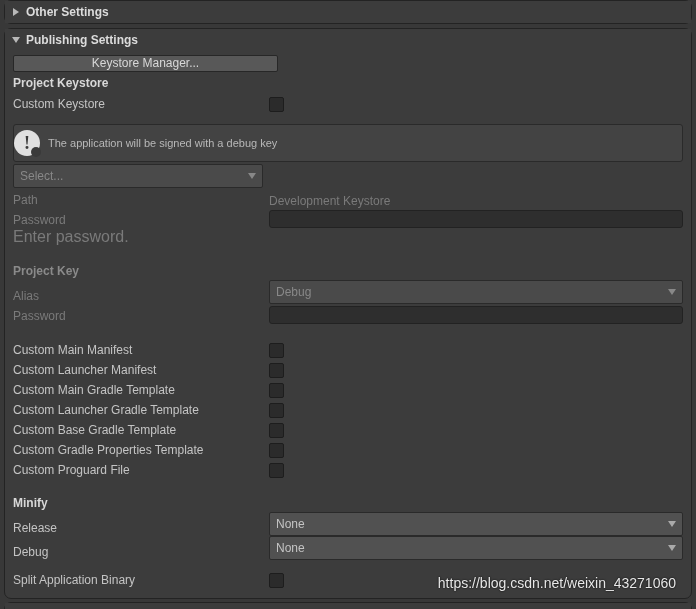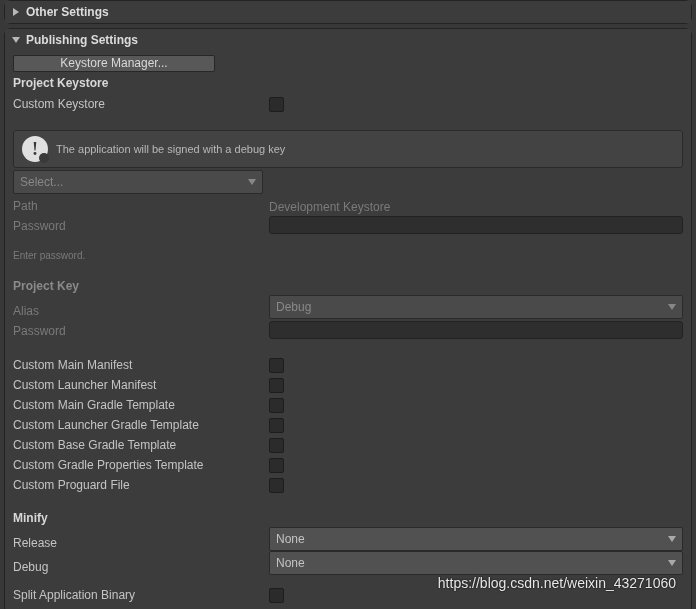--- a/index.html
+++ b/index.html
@@ -82,22 +82,22 @@
     background: #2b2b2b;
     border: 1px solid #1d1d1d;
     border-radius: 2px;
   }
   .info-box {
     display: flex;
     align-items: center;
     background: #434343;
     border: 1px solid #2a2a2a;
     border-radius: 3px;
-    padding: 5px 8px;
-    margin: 18px 0 2px 0;
+    padding: 5px 0;
+    margin: 12px 0 2px 0;
     height: 38px;
   }
   .info-icon {
     width: 26px;
     height: 26px;
     background: #e0e0e0;
     border-radius: 50%;
     margin-right: 8px;
     display: flex;
     align-items: center;
@@ -144,23 +144,23 @@
     align-items: center;
   }
   .text-field {
     background: #2e2e2e;
     border: 1px solid #222;
     border-radius: 3px;
     height: 18px;
     width: 100%;
   }
   .hint {
-    font-size: 10px;
+    font-size: 16px;
     color: #7a7a7a;
-    margin-top: 16px;
+    margin-top: 0px;
   }
   .spacer-v { height: 14px; }
   .watermark {
     position: absolute;
     right: 20px;
     bottom: 18px;
     color: #e8e8e8;
     font-size: 14px;
     font-family: Arial, sans-serif;
     text-shadow: 0 0 2px #000;
@@ -188,21 +188,21 @@
   <div class="section-header">
     <span class="foldout">
       <svg width="8" height="8" viewBox="0 0 8 8">
           <polygon points="0,1 8,1 4,7" fill="#b8b8b8"></polygon>
         </svg>
     </span>
     <span class="section-title">Publishing Settings</span>
   </div>
   <div class="section-body">
 
-    <div class="btn" style="width:202px; margin:2px 0 3px 0;">
+    <div class="btn" style="width:265px; margin:2px 0 3px 0;">
       <span>Keystore Manager...</span>
     </div>
 
     <div class="subheading">Project Keystore</div>
 
     <div class="row">
       <div class="label-col">Custom Keystore</div>
       <div class="ctrl-col">
           <div class="checkbox"></div>
         </div>

